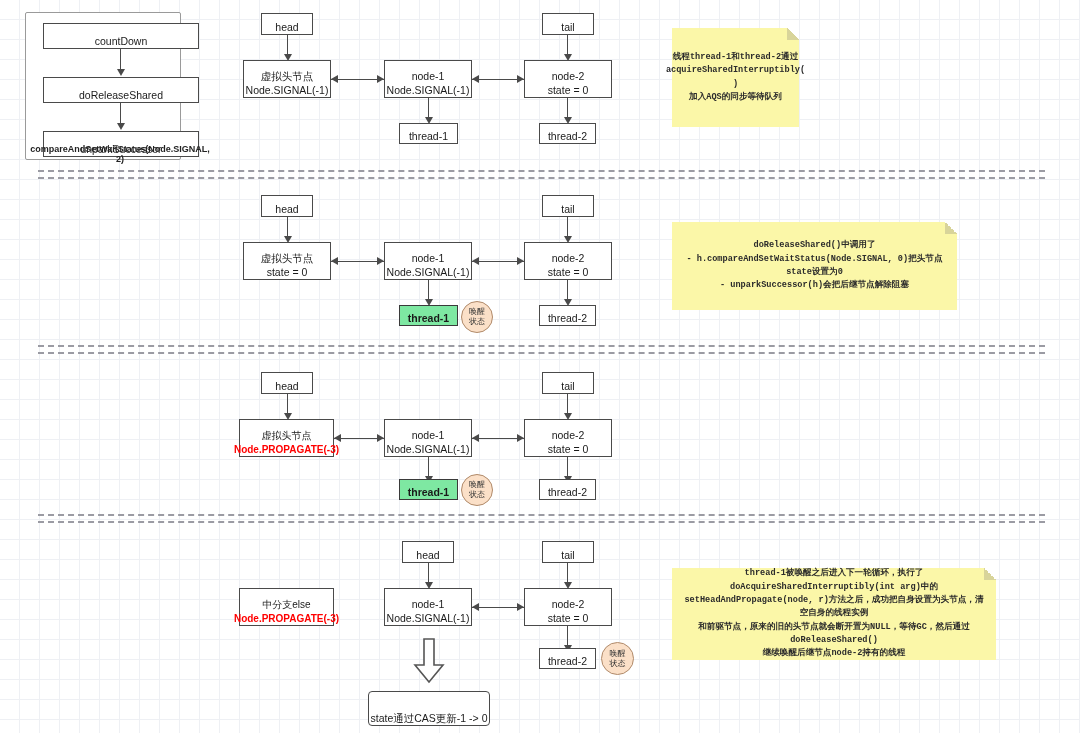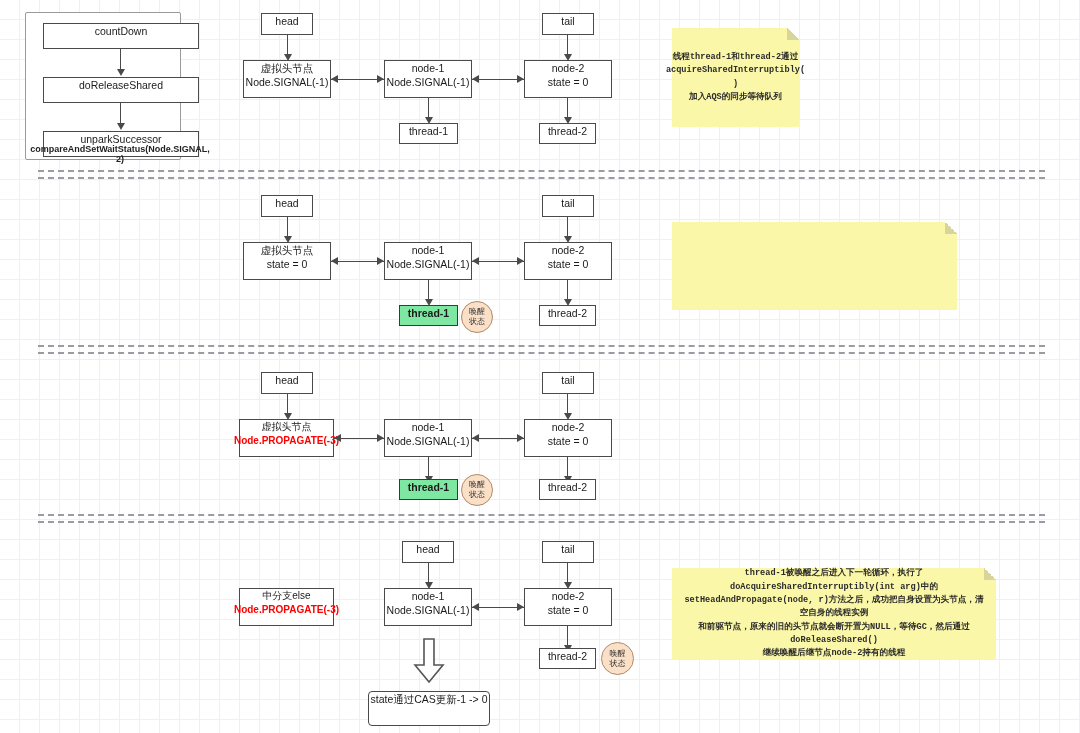--- a/index.html
+++ b/index.html
@@ -19,21 +19,21 @@
     background-size:20px 20px;
     background-position:-1px -1px;
   }
   .abs{position:absolute;box-sizing:border-box;}
 
   
   .box{
     background:#ffffff;
     border:1px solid #4a4a4a;
     display:flex;flex-direction:column;
-    align-items:center;justify-content:flex-start;
+    align-items:center;justify-content:flex-end;
     text-align:center;
     font-size:10.5px;
     color:#1a1a1a;
     line-height:1.35;
   }
   .box .l2{display:block;}
   .box.small{font-size:10px;}
   .red{color:#ff0000;font-weight:bold;}
 
   .group-frame{
@@ -209,20 +209,23 @@
   </div>
 
   <div class="abs v-line" style="left:567px;top:280px;height:21px;"></div>
   <div class="abs arw arw-down" style="left:564px;top:299px;"></div>
   <div class="abs box" style="left:539px;top:305px;width:57px;height:21px;">
     <span>thread-2</span>
   </div>
 
   <div class="abs note" style="left:672px;top:222px;width:285px;height:88px;">
     <span class="fold"></span>
+    <span class="note-text">doReleaseShared()中调用了
+- h.compareAndSetWaitStatus(Node.SIGNAL, 0)把头节点state设置为0
+- unparkSuccessor(h)会把后继节点解除阻塞</span>
   </div>
 
   <div class="abs dash" style="left:38px;top:345px;width:1007px;"></div>
   <div class="abs dash" style="left:38px;top:352px;width:1007px;"></div>
 
   <div class="abs box" style="left:261px;top:372px;width:52px;height:22px;">
     <span>head</span>
   </div>
   <div class="abs v-line" style="left:287px;top:394px;height:21px;"></div>
   <div class="abs arw arw-down" style="left:284px;top:413px;"></div>

